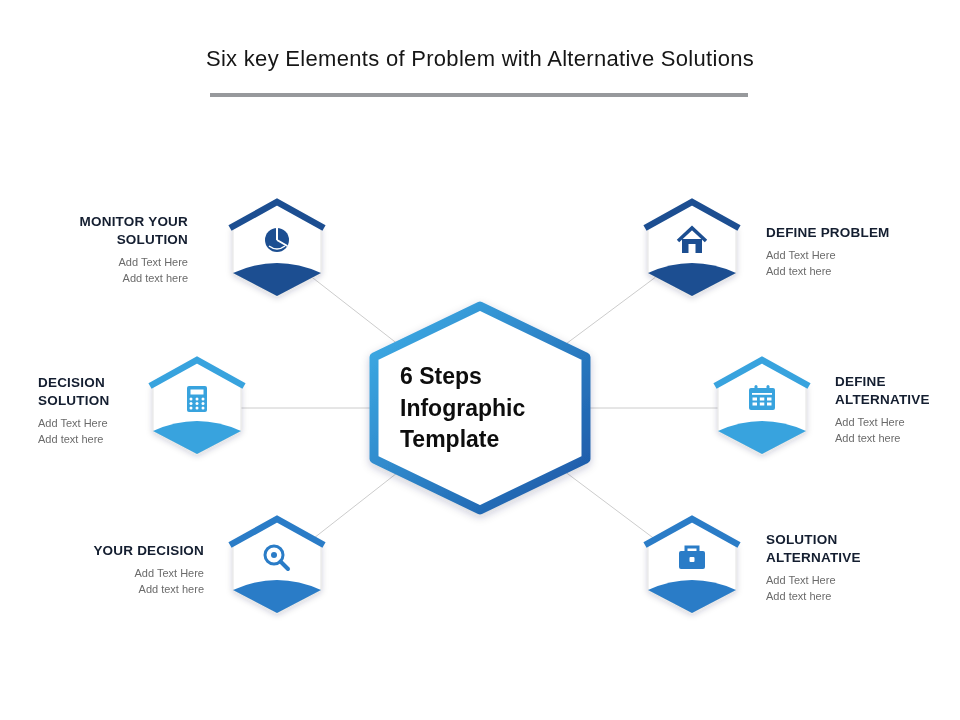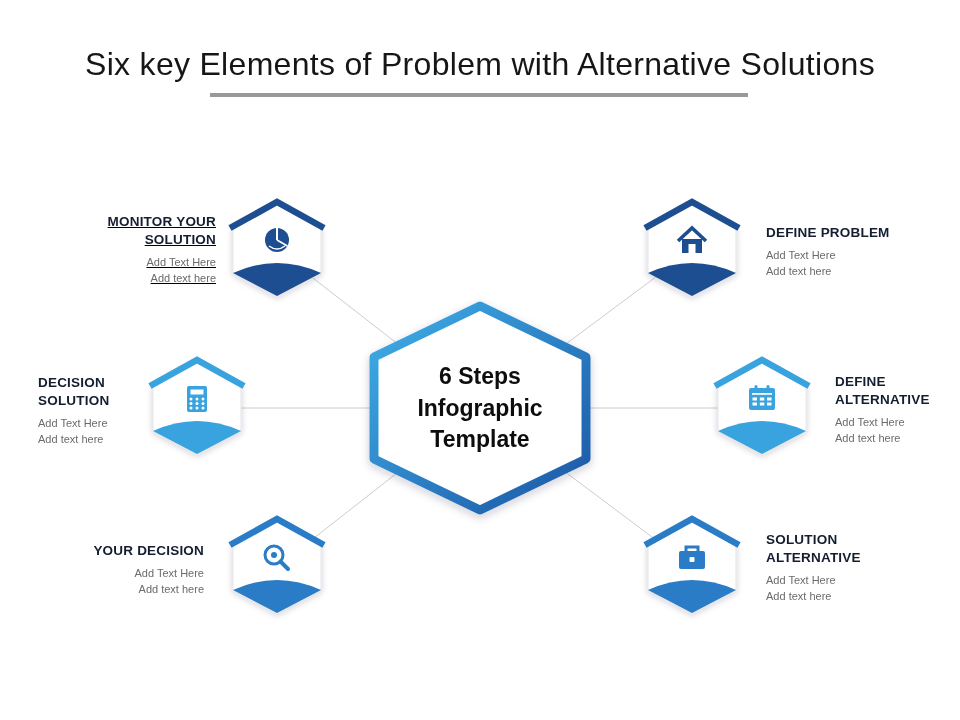--- a/index.html
+++ b/index.html
@@ -1,29 +1,29 @@
 <!DOCTYPE html>
 <html><head>
 <meta charset="utf-8">
 <style>
   html,body{margin:0;padding:0;background:#ffffff;}
   body{font-family:"Liberation Sans", sans-serif;}
   .stage{position:relative;width:960px;height:720px;background:#ffffff;overflow:hidden;}
   .diagram{position:absolute;left:0;top:0;width:960px;height:720px;}
   .slide-title{
     position:absolute;top:46px;left:0;width:100%;margin:0;
-    text-align:center;font-size:32px;font-weight:500;color:#161616;letter-spacing:.3px;
+    text-align:center;font-size:22px;font-weight:500;color:#161616;letter-spacing:.3px;
   }
   .divider{position:absolute;top:93px;left:210px;width:538px;height:4px;background:#97999c;}
   .subtitle{
     position:absolute;top:107px;left:0;width:100%;text-align:center;
     font-size:11px;color:#b9b9b9;letter-spacing:.4px;word-spacing:2px;
   }
   .center-label{
-    position:absolute;left:400px;top:361px;width:160px;text-align:center;
+    position:absolute;left:400px;top:361px;width:160px;text-align:left;
     font-size:23px;font-weight:bold;color:#0d0d0d;line-height:1.38;
   }
   .label-block{position:absolute;}
   .align-right{text-align:right;}
   .node-title{font-size:13.5px;font-weight:bold;color:#141e30;line-height:1.35;letter-spacing:.2px;}
   .node-sub{font-size:11px;color:#6b6b6b;line-height:1.45;}
   .node-sub.first{margin-top:6px;}
 </style>
 </head>
 <body>
@@ -139,21 +139,21 @@
         <rect x="-2.5" y="-3" width="5" height="5" rx="1" fill="#ffffff"></rect>
       </g>
     </g>
   </svg>
 
   <h1 class="slide-title">Six key Elements of Problem with Alternative Solutions</h1>
   <div class="divider" style="background: rgb(151, 153, 156);"></div>
 
   <div class="center-label">6 Steps Infographic Template</div>
 
-  <div class="label-block align-right" style="top:213px; right:744px; width:150px;text-decoration:underline;">
+  <div class="label-block align-right" style="top:213px; right:772px; width:150px;">
     <div class="node-title">MONITOR YOUR SOLUTION</div>
     <div class="node-sub first">Add Text Here</div>
     <div class="node-sub">Add text here</div>
   </div>
 
   <div class="label-block" style="top:224px; left:766px; width:190px;">
     <div class="node-title">DEFINE PROBLEM</div>
     <div class="node-sub first">Add Text Here</div>
     <div class="node-sub">Add text here</div>
   </div>

